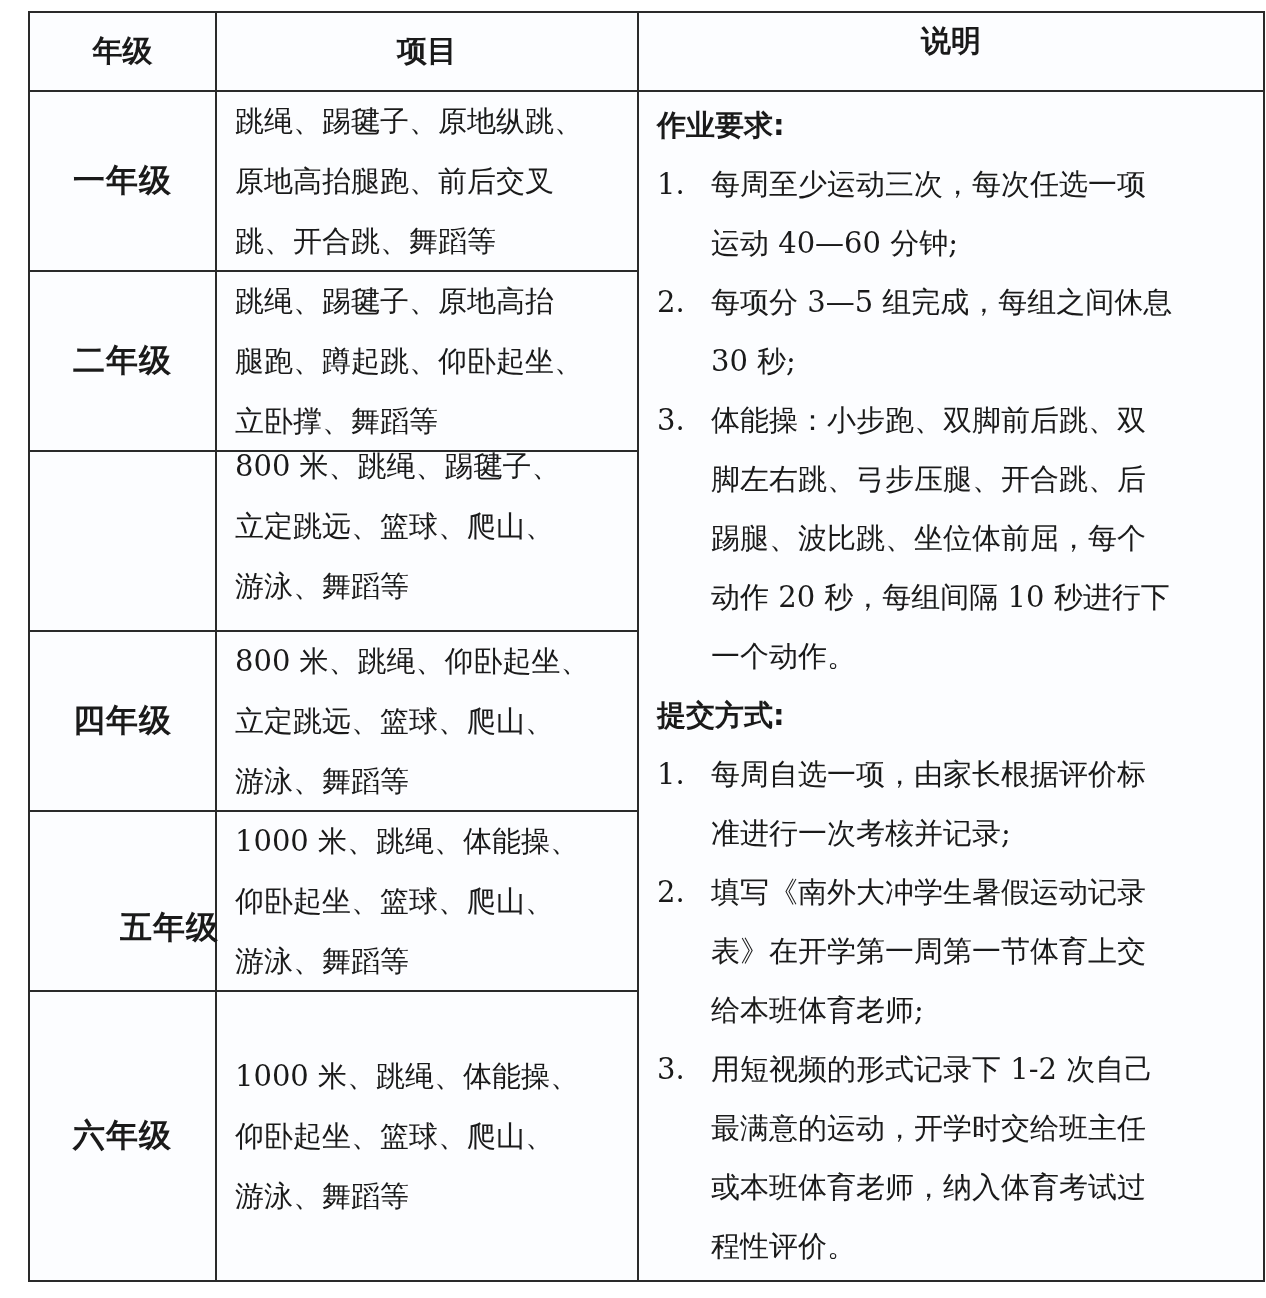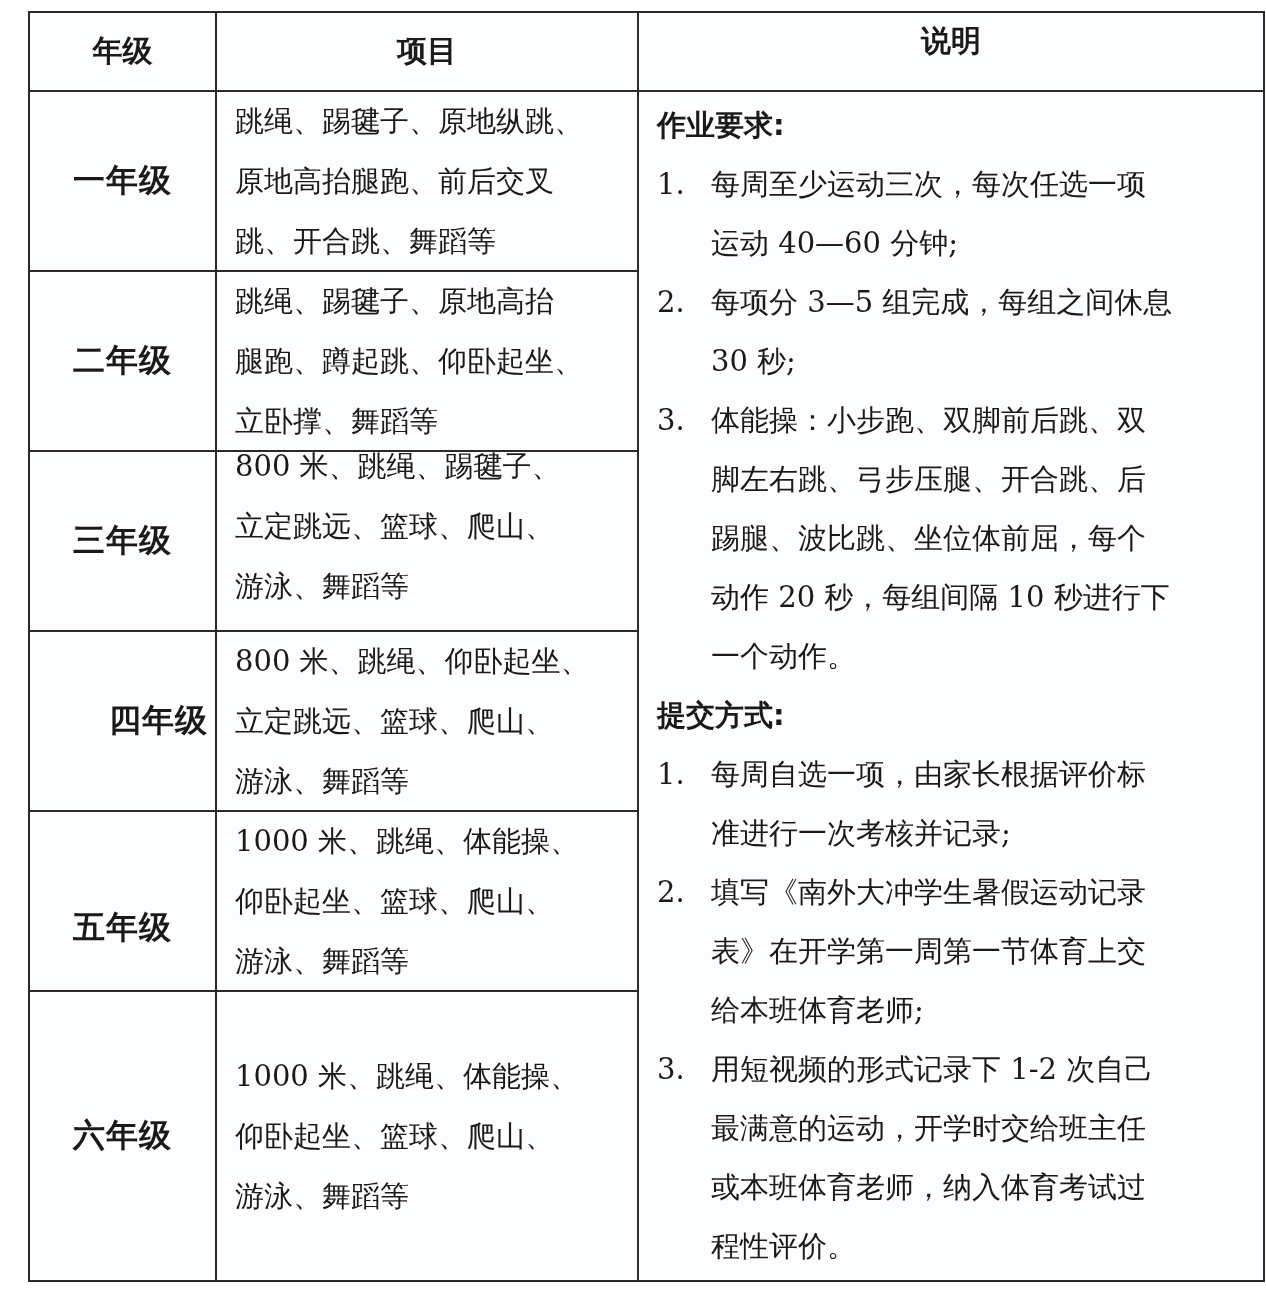--- a/index.html
+++ b/index.html
@@ -39,23 +39,22 @@
   <div class="hline" style="left:0; width:609px; top:617px;"></div>
   <div class="hline" style="left:0; width:609px; top:797px;"></div>
   <div class="hline" style="left:0; width:609px; top:977px;"></div>
 
   <div class="hdr" style="left:0; width:185px;">年级</div>
   <div class="hdr" style="left:187px; width:420px;">项目</div>
   <div class="hdr" style="left:609px; width:624px; top:-10px;">说明</div>
 
   <div class="grade" style="top:79px; height:178px;">一年级</div>
   <div class="grade" style="top:259px; height:178px;">二年级</div>
-  <div class="grade" style="top:439px; height:178px;">三年级</div>
-  <div class="grade" style="top:619px; height:178px;padding-left:36px;">四年级</div>
-  <div class="grade" style="top:799px; height:231px;">五年级</div>
+  <div class="grade" style="top:619px; height:178px;">四年级</div>
+  <div class="grade" style="top:799px; height:231px;padding-left:47px;">五年级</div>
   <div class="grade" style="top:979px; height:288px;">六年级</div>
 
   <div class="items" style="top:79px; height:178px;">
     <div>
       <span>跳绳、踢毽子、原地纵跳、</span>
       <span>原地高抬腿跑、前后交叉</span>
       <span>跳、开合跳、舞蹈等</span>
     </div>
   </div>
   <div class="items" style="top:259px; height:178px;">

